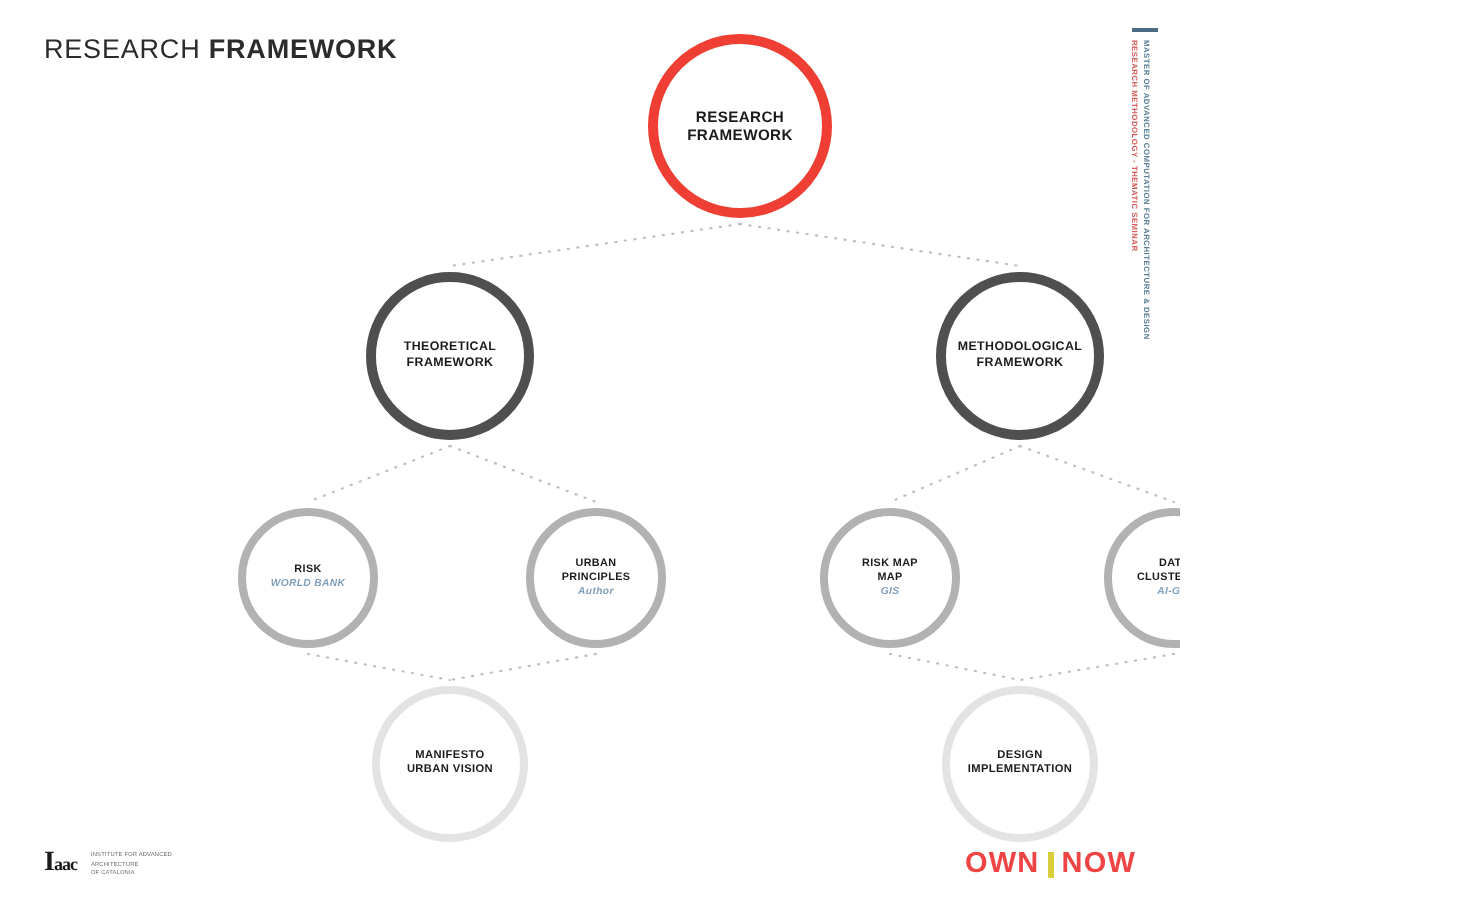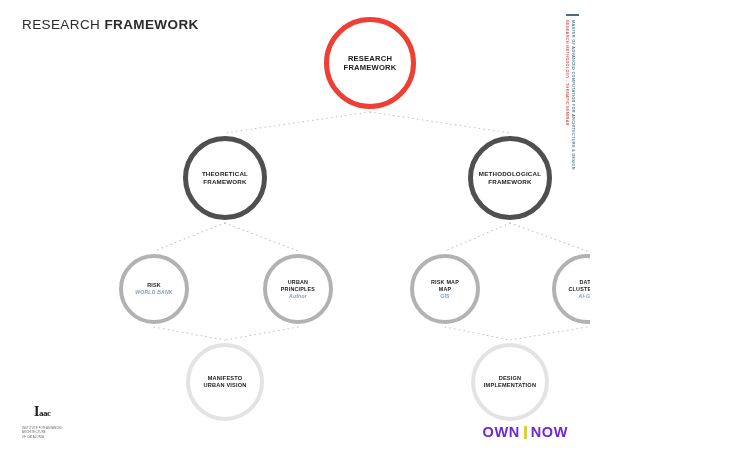--- a/index.html
+++ b/index.html
@@ -140,21 +140,20 @@
   #side-strip .vtext .l2 { display:block; color:#d45b57; font-weight:700; }
 
   
   #logo-iaac {
     position: absolute;
     left: 22px;
     bottom: 17px;
     display: flex;
     align-items: center;
     gap: 7px;
-    flex-direction: column;
   }
   #logo-iaac .mark {
     font-family: "Liberation Serif", serif;
     font-weight: 700;
     font-size: 14px;
     color: #1b1b1b;
     letter-spacing: -0.5px;
     line-height: 1;
   }
   #logo-iaac .mark .sm { font-size: 9px; vertical-align: baseline; }
@@ -167,21 +166,21 @@
   #logo-iaac .meta span { display: block; }
 
   #logo-ownnow {
     position: absolute;
     right: 22px;
     bottom: 16px;
     display: flex;
     align-items: center;
     font-size: 14.5px;
     font-weight: 700;
-    color: #6d28d9;
+    color: #ef4444;
     letter-spacing: 0.6px;
   }
   #logo-ownnow .bar {
     display: inline-block;
     width: 3px;
     height: 13px;
     background: #d8cf3a;
     margin: 0 4px;
   }
 </style>

